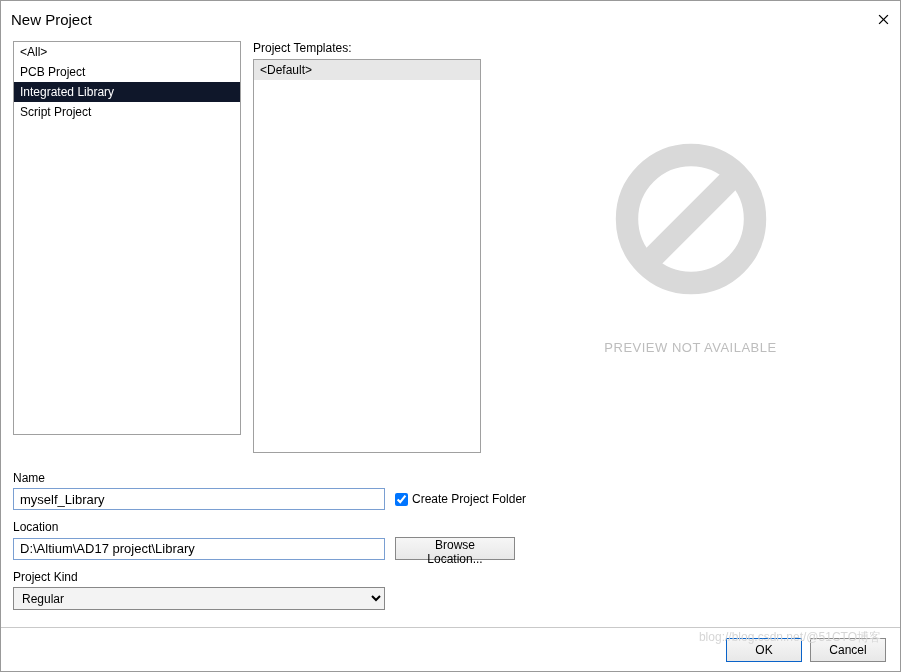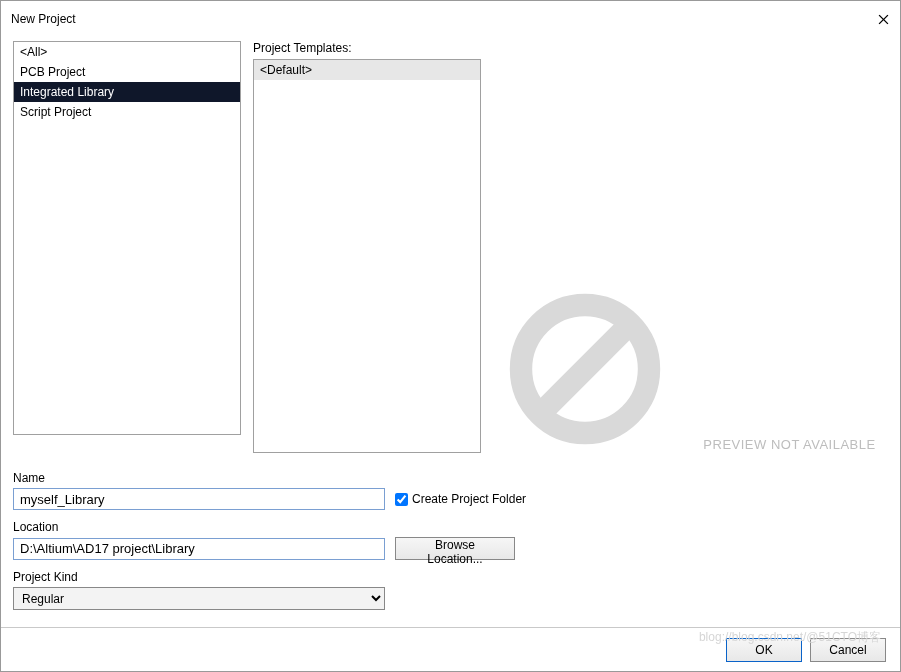--- a/index.html
+++ b/index.html
@@ -1,33 +1,33 @@
 <!DOCTYPE html>
 <html><head>
   <meta charset="utf-8">
   <style>
     * { box-sizing: border-box; margin: 0; padding: 0; font-family: "Segoe UI", Tahoma, sans-serif; font-size: 12px; }
     body { background: #fff; width: 901px; height: 672px; overflow: hidden; position: relative; }
     .dialog { width: 901px; height: 672px; background: #fff; border: 1px solid #999; display: flex; flex-direction: column; }
     .titlebar { display: flex; align-items: center; justify-content: space-between; padding: 8px 10px 6px 10px; height: 34px; }
-    .titlebar-title { font-size: 12px; color: #000; }
+    .titlebar-title { font-size: 15px; color: #000; }
     .close-x { width: 14px; height: 14px; display: flex; align-items: center; justify-content: center; cursor: pointer; }
     .close-x svg { width: 11px; height: 11px; }
     .content { flex: 1; padding: 6px 12px 0 12px; display: flex; flex-direction: column; }
     .upper { display: flex; gap: 12px; }
     .col { display: flex; flex-direction: column; }
     .col.types { width: 228px; }
     .col.templates { width: 228px; }
     .col.preview { flex: 1; align-items: center; justify-content: center; }
     .section-label { font-size: 12px; color: #000; margin-bottom: 4px; }
     .list { border: 1px solid #a0a0a0; background: #fff; height: 394px; overflow: auto; }
     .list-item { padding: 3px 6px; font-size: 12px; color: #000; cursor: default; white-space: nowrap; }
     .list-item.selected { background: #0f172a; color: #fff; }
     .list-item.header-sel { background: #e7e7e7; }
-    .preview-body { height: 410px; display: flex; flex-direction: row; align-items: flex-end; justify-content: center; gap: 38px; }
+    .preview-body { height: 410px; display: flex; flex-direction: column; align-items: center; justify-content: center; gap: 38px; }
     .prohibit-icon svg { width: 160px; height: 160px; }
     .preview-text { color: #bdbdbd; font-size: 13px; letter-spacing: 0.5px; }
     .lower { margin-top: 14px; }
     .field-row { display: flex; align-items: center; gap: 10px; margin-bottom: 10px; }
     .field-label { font-size: 12px; color: #000; margin-bottom: 3px; margin-top: 4px; }
     input.textfield { width: 372px; height: 22px; border: 1px solid #7a9fd2; padding: 2px 6px; font-size: 13px; background: #fff; outline: none; }
     .checkbox-wrap { display: flex; align-items: center; gap: 4px; }
     .checkbox-wrap input { width: 13px; height: 13px; }
     .btn { height: 23px; border: 1px solid #888; background: linear-gradient(#f6f6f6,#e8e8e8); padding: 0 10px; font-size: 12px; cursor: pointer; }
     .btn.browse { width: 120px; }

